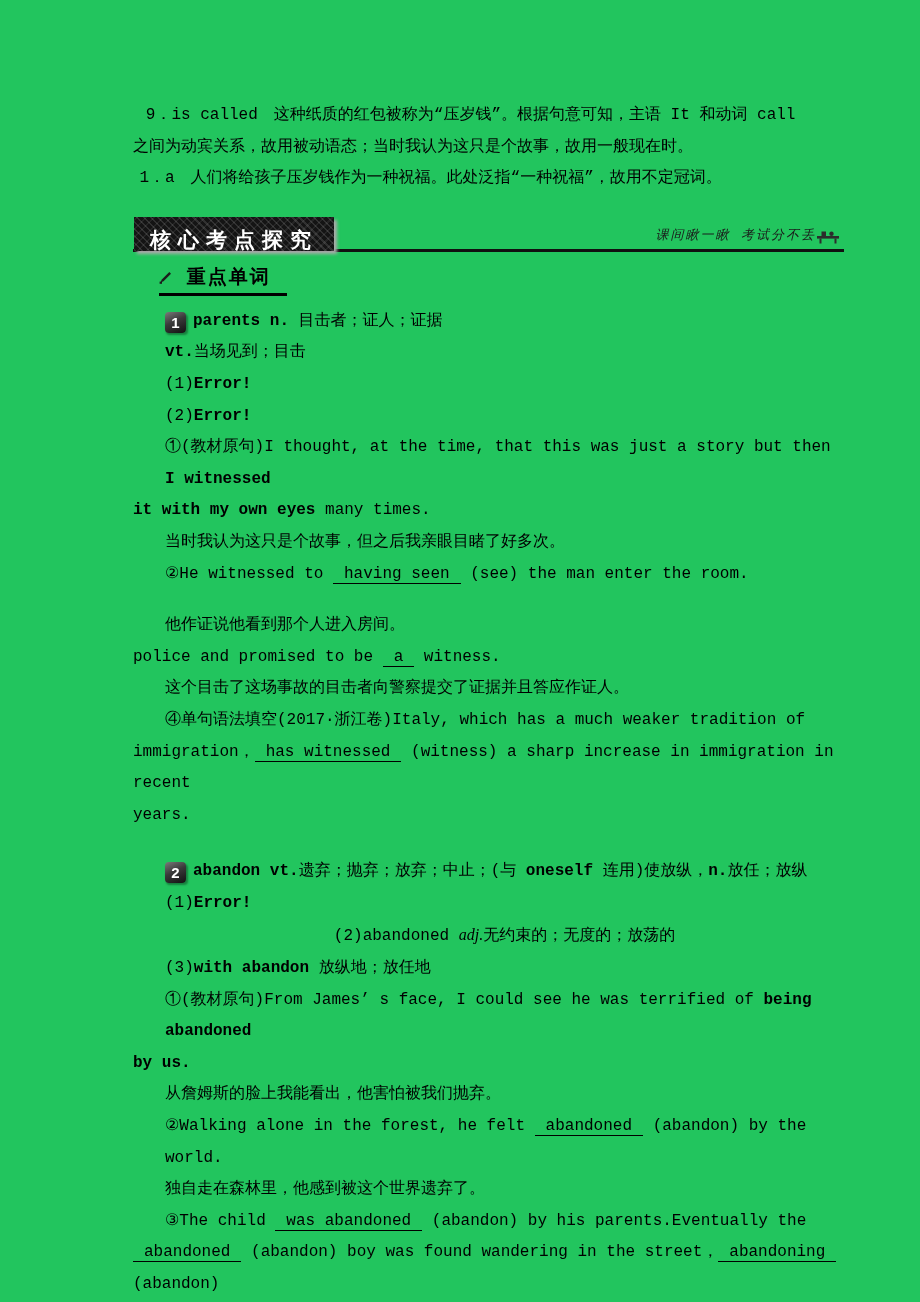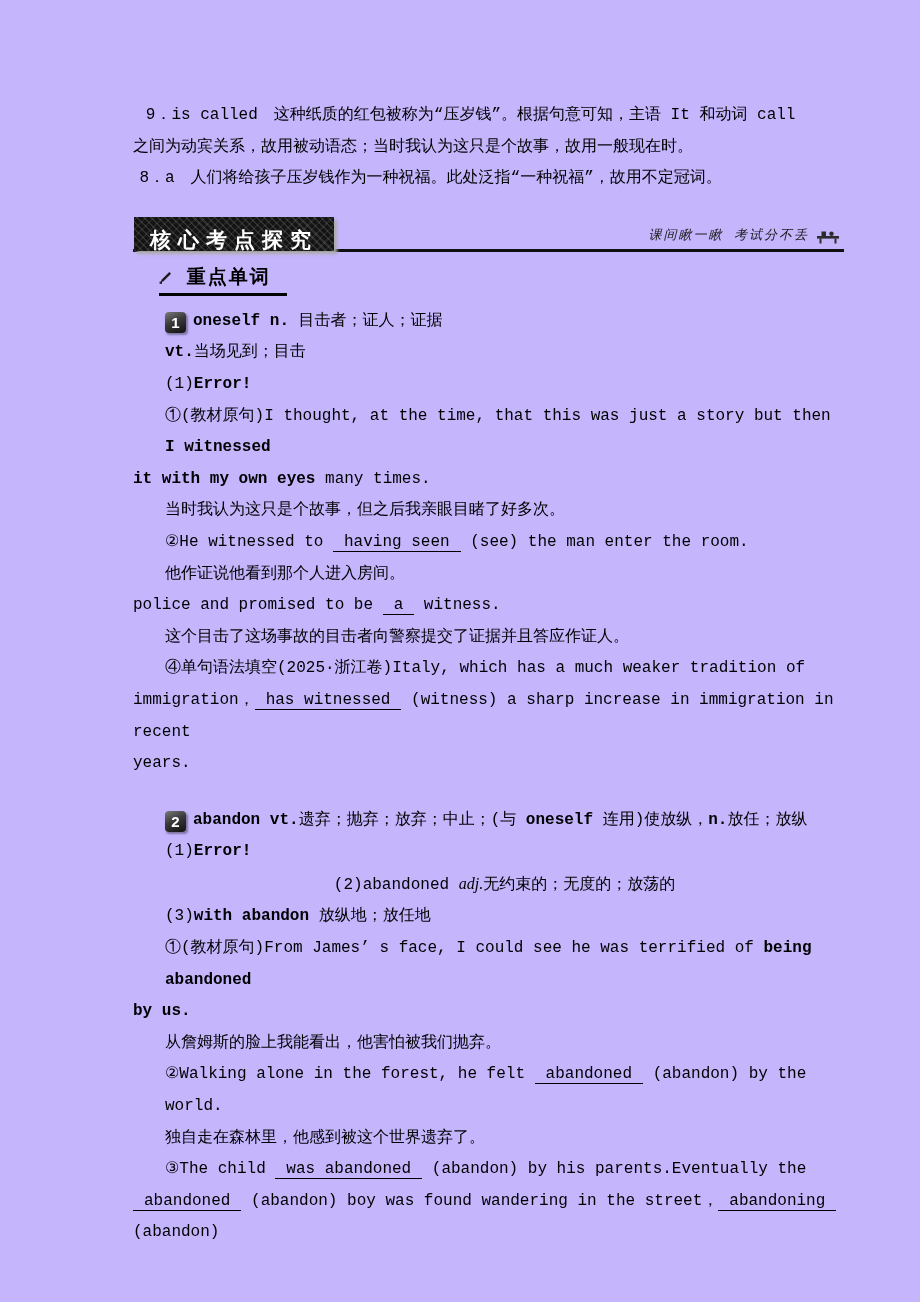--- a/index.html
+++ b/index.html
@@ -1,20 +1,20 @@
 <!DOCTYPE html>
 <html><head>
 <meta charset="utf-8">
 <style>
   html,body{margin:0;padding:0;background:#ffffff;}
   .page{
     position:relative;
     width:920px;height:1302px;
     box-sizing:border-box;
-    background:#c4b5fd;
+    background:#22c55e;
     padding:100px 76px 20px 133px;
     font-family:"Liberation Mono","DejaVu Sans Mono",monospace;
     font-size:16px;color:#000;
     overflow:hidden;
   }
   .line{line-height:31.6px;white-space:pre-wrap;}
   .s-b{font-weight:bold;}
   .s-i{font-style:italic;font-family:"Liberation Serif","DejaVu Serif",serif;}
   .s-u{border-bottom:1.2px solid #000;padding:0 11px;}
   .badge{
@@ -29,21 +29,21 @@
   .banner-row{position:relative;height:48px;margin-top:6px;border-bottom:3px solid #101010;}
   .banner-box{
     position:absolute;left:1px;bottom:-2px;height:20px;padding:7px 16px;
     background:#141414;
     background-image:repeating-linear-gradient(45deg,rgba(255,255,255,.12) 0 1.5px,transparent 1.5px 5px),
                      repeating-linear-gradient(-45deg,rgba(255,255,255,.07) 0 1.5px,transparent 1.5px 6px);
     color:#fff;font-family:"Liberation Sans","DejaVu Sans",sans-serif;font-weight:bold;
     font-size:21px;letter-spacing:7px;line-height:32px;
     box-shadow:3px 3px 3px #aaa;
   }
-  .banner-right{position:absolute;right:4px;bottom:5px;display:flex;align-items:flex-end;gap:7px;}
+  .banner-right{position:absolute;right:4px;bottom:5px;display:flex;align-items:flex-end;}
   .slogan{
     font-family:"Liberation Serif","DejaVu Serif",serif;font-style:italic;
     font-size:13px;color:#1a1a1a;letter-spacing:2px;white-space:pre;
   }
   
   .subhead-wrap{margin:12px 0 10px 26px;}
   .subhead{
     display:inline-block;border-bottom:3.5px solid #000;padding:0 16px 3px 0;
     font-weight:bold;font-size:19px;letter-spacing:2px;color:#000;
     font-family:"DejaVu Sans","Liberation Sans",sans-serif;
@@ -52,21 +52,21 @@
   #body-lines{margin-top:6px;}
 </style>
 </head>
 <body>
 
 <div class="page">
 
   <div id="intro-lines">
       <div class="line" style="padding-left: 0.8em;"><span class="">9．is called　这种纸质的红包被称为“压岁钱”。根据句意可知，主语 It 和动词 call</span></div>
       <div class="line"><span class="">之间为动宾关系，故用被动语态；当时我认为这只是个故事，故用一般现在时。</span></div>
-      <div class="line" style="padding-left: 0.4em;"><span class="">8．a　人们将给孩子压岁钱作为一种祝福。此处泛指“一种祝福”，故用不定冠词。</span></div>
+      <div class="line" style="padding-left: 0.4em;"><span class="">1．a　人们将给孩子压岁钱作为一种祝福。此处泛指“一种祝福”，故用不定冠词。</span></div>
     </div>
 
   <div class="banner-row">
     <div class="banner-box">
       <span>核心考点探究</span>
     </div>
     <div class="banner-right">
       <span class="slogan">课间瞅一瞅  考试分不丢</span>
       <svg width="24" height="17" viewBox="0 0 24 17">
         <rect x="1" y="9" width="22" height="2.6" fill="#2c2c2c"></rect>
@@ -82,31 +82,32 @@
     <span class="subhead">
       <svg class="ic" width="14" height="14" viewBox="0 0 14 14">
         <path d="M1.5 12.5 L4.5 11.2 L12 3.7 L10.3 2 L2.8 9.5 Z" fill="#1c1c1c"></path>
         <rect x="0.6" y="11.6" width="2.4" height="2.2" fill="#1c1c1c"></rect>
       </svg>
       <span>重点单词</span>
     </span>
   </div>
 
   <div id="body-lines">
-      <div class="line" style="padding-left: 2em;"><span class="badge">1</span><span class="s-b">oneself n.</span><span class=""> 目击者；证人；证据</span></div>
+      <div class="line" style="padding-left: 2em;"><span class="badge">1</span><span class="s-b">parents n.</span><span class=""> 目击者；证人；证据</span></div>
       <div class="line" style="padding-left: 2em;"><span class="s-b">vt.</span><span class="">当场见到；目击</span></div>
       <div class="line" style="padding-left: 2em;"><span class="">(1)</span><span class="s-b">Error!</span></div>
+      <div class="line" style="padding-left: 2em;"><span class="">(2)</span><span class="s-b">Error!</span></div>
       <div class="line" style="padding-left: 2em; font-family: Liberation Mono, monospace;"><span class="">①(教材原句)I thought, at the time, that this was just a story but then </span><span class="s-b">I witnessed</span></div>
       <div class="line"><span class="s-b">it with my own eyes</span><span class=""> many times.</span></div>
       <div class="line" style="padding-left: 2em;"><span class="">当时我认为这只是个故事，但之后我亲眼目睹了好多次。</span></div>
       <div class="line" style="padding-left: 2em;"><span class="">②He witnessed to </span><span class="s-u">having seen</span><span class=""> (see) the man enter the room.</span></div>
-      <div class="line" style="padding-left: 2em;"><span class="">他作证说他看到那个人进入房间。</span></div>
+      <div class="line" style="padding-left: 2em; margin-top: 20px;"><span class="">他作证说他看到那个人进入房间。</span></div>
       <div class="line"><span class="">police and promised to be </span><span class="s-u">a</span><span class=""> witness.</span></div>
       <div class="line" style="padding-left: 2em;"><span class="">这个目击了这场事故的目击者向警察提交了证据并且答应作证人。</span></div>
-      <div class="line" style="padding-left: 2em;"><span class="">④单句语法填空(2025·浙江卷)Italy, which has a much weaker tradition of</span></div>
+      <div class="line" style="padding-left: 2em;"><span class="">④单句语法填空(2017·浙江卷)Italy, which has a much weaker tradition of</span></div>
       <div class="line"><span class="">immigration，</span><span class="s-u">has witnessed</span><span class=""> (witness) a sharp increase in immigration in recent</span></div>
       <div class="line"><span class="">years.</span></div>
       <div class="line" style="padding-left: 2em; margin-top: 25px;"><span class="badge">2</span><span class="s-b">abandon vt.</span><span class="">遗弃；抛弃；放弃；中止；(与 </span><span class="s-b">oneself</span><span class=""> 连用)使放纵，</span><span class="s-b">n.</span><span class="">放任；放纵</span></div>
       <div class="line" style="padding-left: 2em;"><span class="">(1)</span><span class="s-b">Error!</span></div>
       <div class="line" style="padding-left: 2em; text-align: center;"><span class="">(2)abandoned </span><span class="s-i">adj.</span><span class="">无约束的；无度的；放荡的</span></div>
       <div class="line" style="padding-left: 2em;"><span class="">(3)</span><span class="s-b">with abandon</span><span class=""> 放纵地；放任地</span></div>
       <div class="line" style="padding-left: 2em;"><span class="">①(教材原句)From James’ s face, I could see he was terrified of </span><span class="s-b">being abandoned</span></div>
       <div class="line"><span class="s-b">by us.</span></div>
       <div class="line" style="padding-left: 2em;"><span class="">从詹姆斯的脸上我能看出，他害怕被我们抛弃。</span></div>
       <div class="line" style="padding-left: 2em;"><span class="">②Walking alone in the forest, he felt </span><span class="s-u">abandoned</span><span class=""> (abandon) by the world.</span></div>

